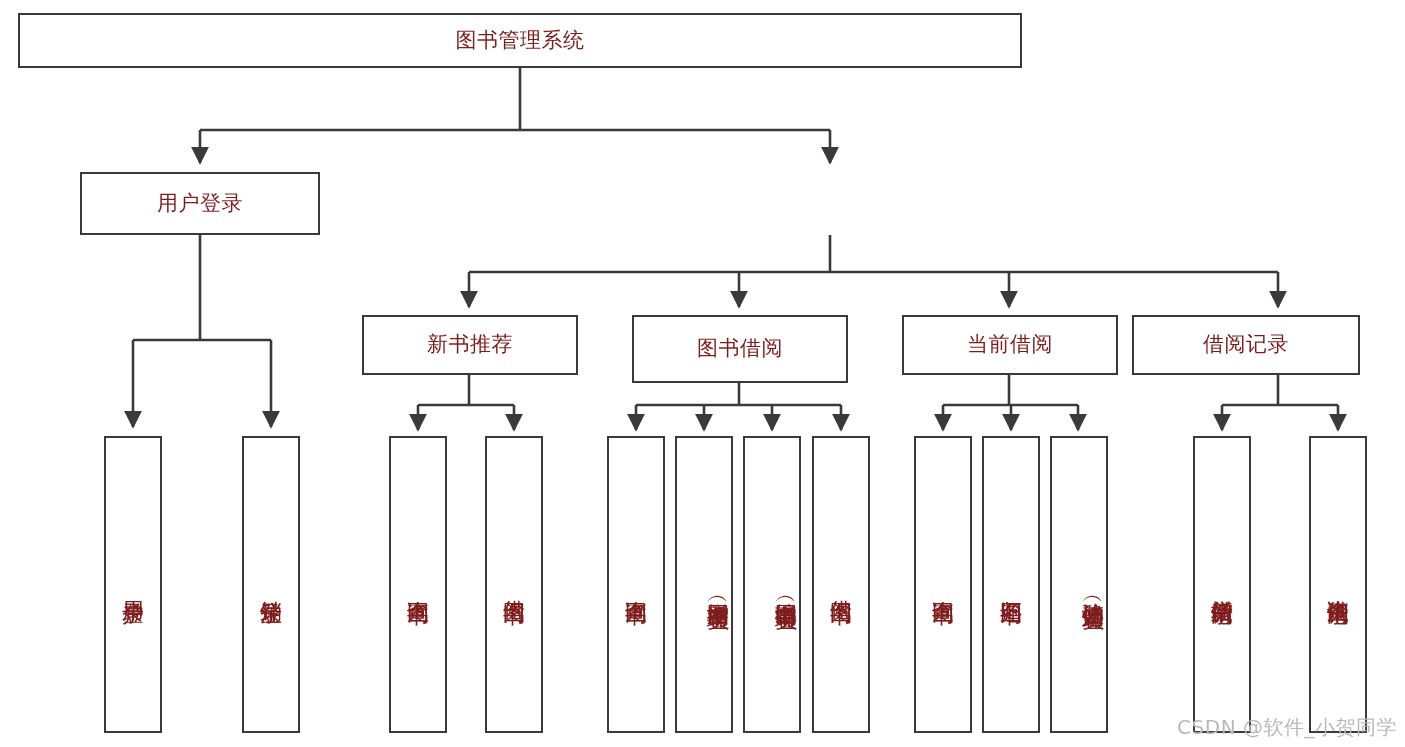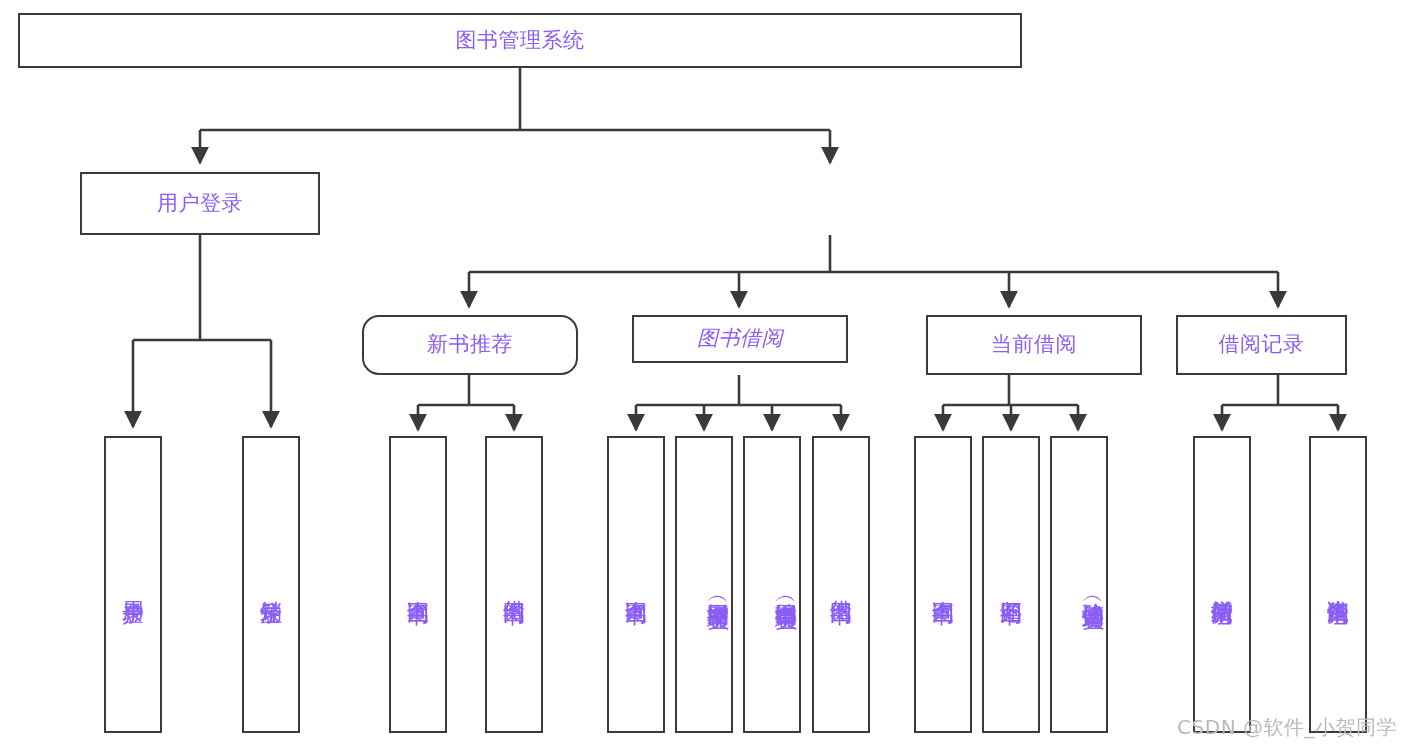--- a/index.html
+++ b/index.html
@@ -26,21 +26,21 @@
     pointer-events: none;
   }
   .node {
     position: absolute;
     box-sizing: border-box;
     background: #ffffff;
     border: 2px solid #3a3a3a;
     display: flex;
     align-items: center;
     justify-content: center;
-    color: #8b5cf6;
+    color: #7f1d1d;
     z-index: 2;
   }
   .node-h {
     font-size: 21px;
     line-height: 1.2;
     letter-spacing: 0.5px;
     white-space: nowrap;
   }
   .node-v {
     writing-mode: vertical-rl;
@@ -120,24 +120,24 @@
       <path d="M 1222 405 L 1338 405"></path>
       <path d="M 1222 405 L 1222 430" marker-end="url(#arrow)"></path>
       <path d="M 1338 405 L 1338 430" marker-end="url(#arrow)"></path>
     </g>
   </svg>
 
   <div class="node node-h" style="left:18px; top:13px; width:1004px; height:55px;">图书管理系统</div>
 
   <div class="node node-h" style="left:80px; top:172px; width:240px; height:63px;">用户登录</div>
 
-  <div class="node node-h" style="left:362px; top:315px; width:216px; height:60px;border-radius:17px;">新书推荐</div>
-  <div class="node node-h" style="left:632px; top:315px; width:216px; height:48px;font-style:italic;">图书借阅</div>
-  <div class="node node-h" style="left:902px; top:315px; width:216px; height:60px;margin-left:24px;">当前借阅</div>
-  <div class="node node-h" style="left:1176px; top:315px; width:171px; height:60px;">借阅记录</div>
+  <div class="node node-h" style="left:362px; top:315px; width:216px; height:60px;">新书推荐</div>
+  <div class="node node-h" style="left:632px; top:315px; width:216px; height:68px;">图书借阅</div>
+  <div class="node node-h" style="left:902px; top:315px; width:216px; height:60px;">当前借阅</div>
+  <div class="node node-h" style="left:1132px; top:315px; width:228px; height:60px;">借阅记录</div>
 
   <div class="node node-v short" style="left:104px; top:436px; width:58px; height:297px;">用户登录</div>
   <div class="node node-v short" style="left:242px; top:436px; width:58px; height:297px;">注销登录</div>
 
   <div class="node node-v short" style="left:389px; top:436px; width:58px; height:297px;">查询图书</div>
   <div class="node node-v short" style="left:485px; top:436px; width:58px; height:297px;">借阅图书</div>
 
   <div class="node node-v short" style="left:607px; top:436px; width:58px; height:297px;">查询图书</div>
   <div class="node node-v" style="left:675px; top:436px; width:58px; height:297px;">新增图书（管理员）</div>
   <div class="node node-v" style="left:743px; top:436px; width:58px; height:297px;">编辑图书（管理员）</div>

